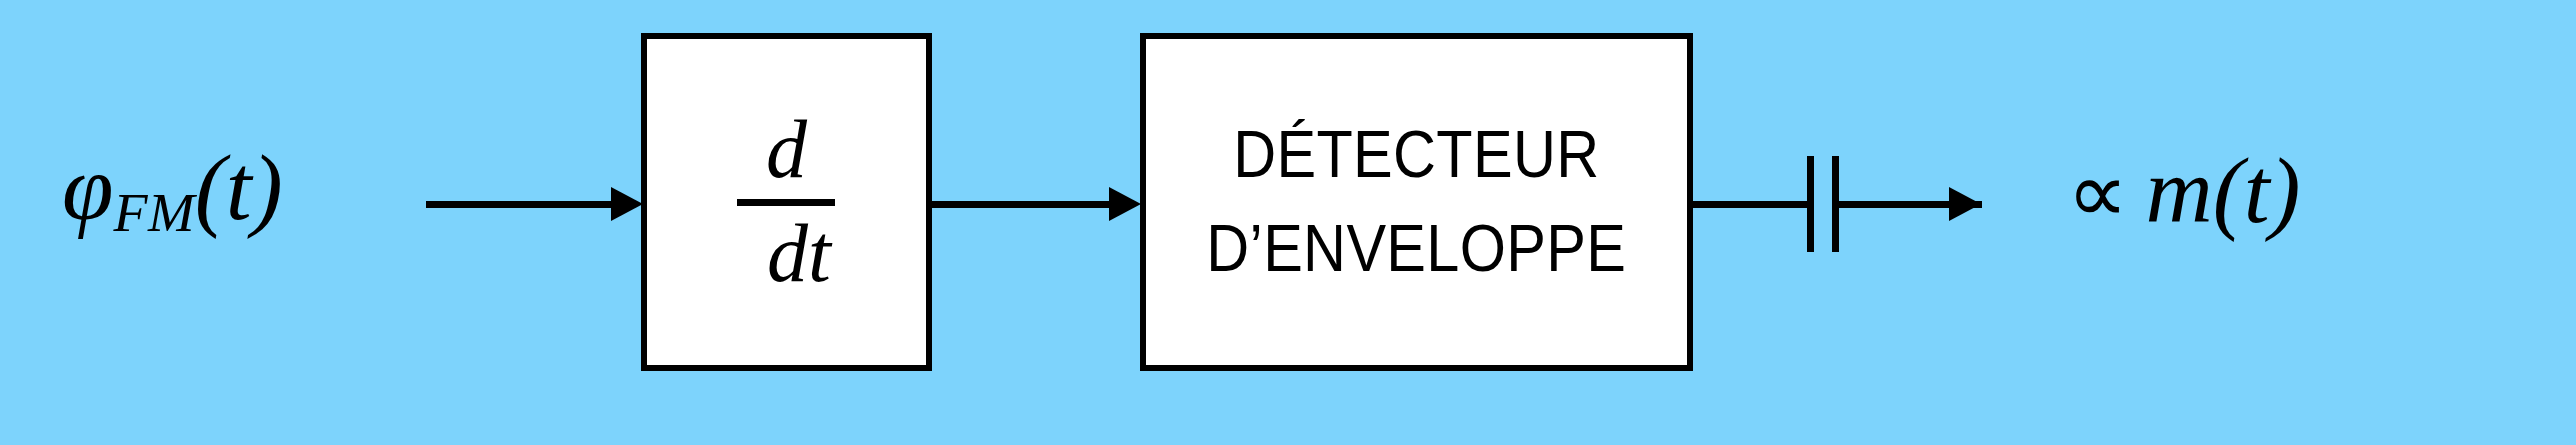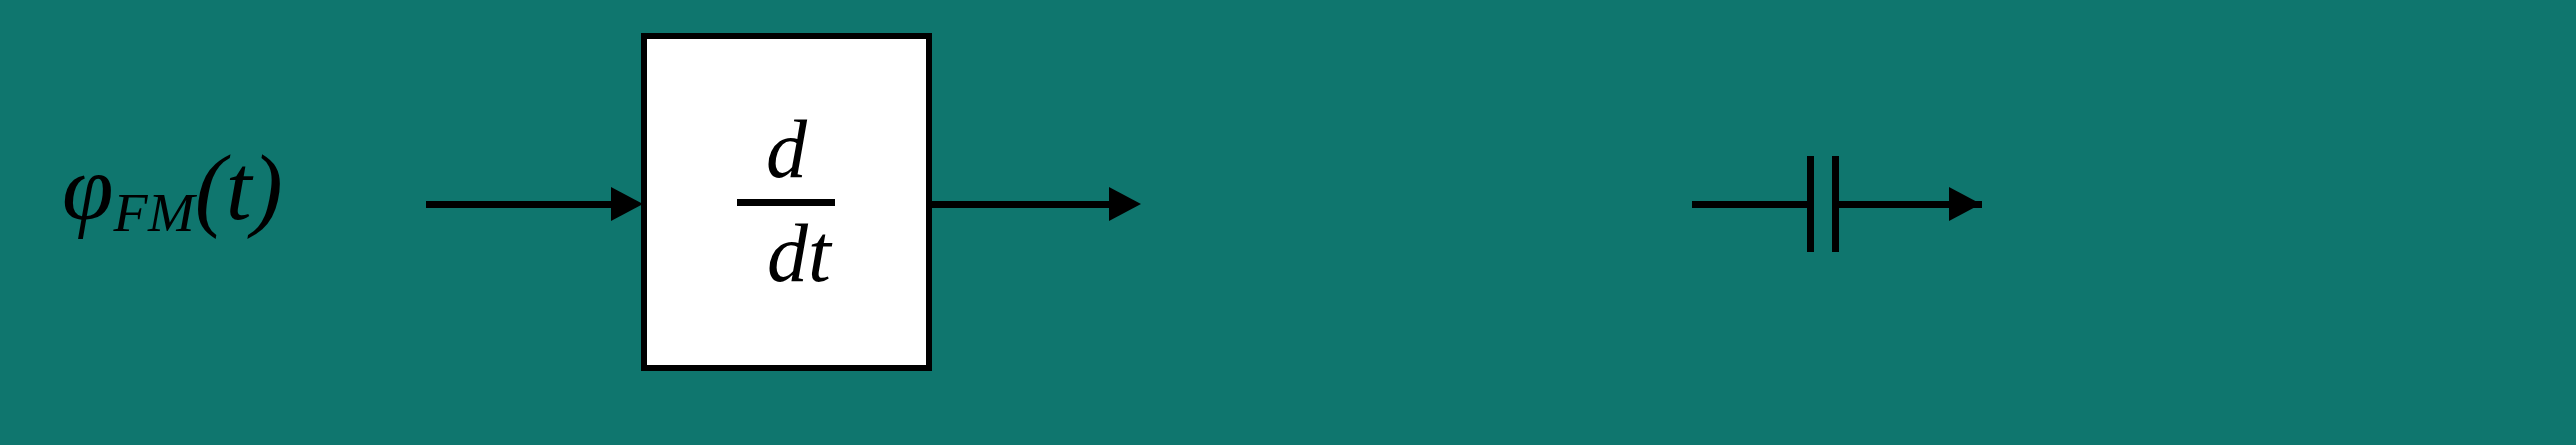--- a/index.html
+++ b/index.html
@@ -7,21 +7,21 @@
     padding: 0;
     background: #ffffff;
   }
   body {
     font-family: "Liberation Sans", sans-serif;
   }
   #canvas {
     position: relative;
     width: 2576px;
     height: 445px;
-    background: #0f766e;
+    background: #7dd3fc;
     overflow: hidden;
   }
   
   .abs { position: absolute; }
 
   
   .math {
     font-family: "Liberation Serif", "DejaVu Serif", serif;
     font-style: italic;
     color: #000000;
@@ -149,24 +149,31 @@
     <div class="fraction">
       <span class="num">d</span>
       <span class="bar"></span>
       <span class="den">dt</span>
     </div>
   </div>
 
   <div class="abs wire" id="wire2"></div>
   <div class="abs arrowhead" id="arrow2"></div>
 
+  <div class="abs block" id="envelope-block">
+    <div class="block-text">
+      <div>DÉTECTEUR</div>
+      <div>D’ENVELOPPE</div>
+    </div>
+  </div>
 
   <div class="abs wire" id="wire3"></div>
 
   <div class="abs cap-plate" id="cap-plate-left"></div>
   <div class="abs cap-plate" id="cap-plate-right"></div>
 
   <div class="abs wire" id="wire4"></div>
   <div class="abs arrowhead" id="arrow3"></div>
 
+  <div class="abs math" id="output-label"><span class="prop">∝</span><span class="gap"></span><span>m</span><span>(t)</span></div>
 
 </div>
 
 
 </body></html>

